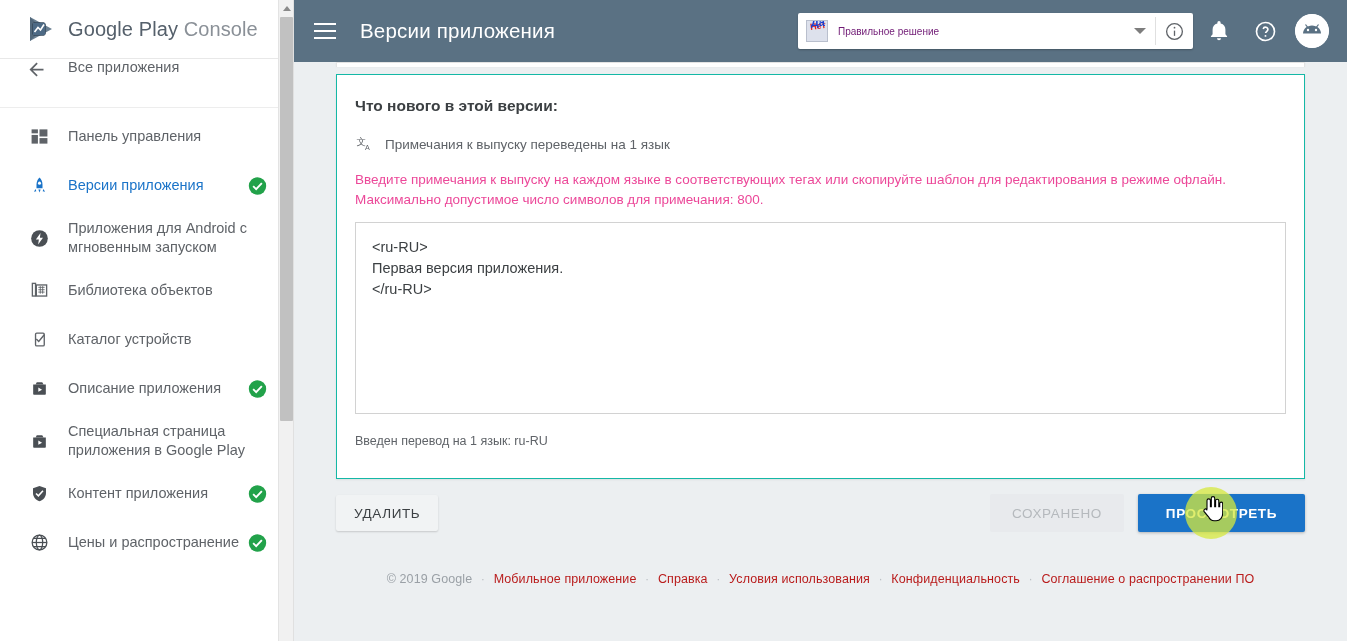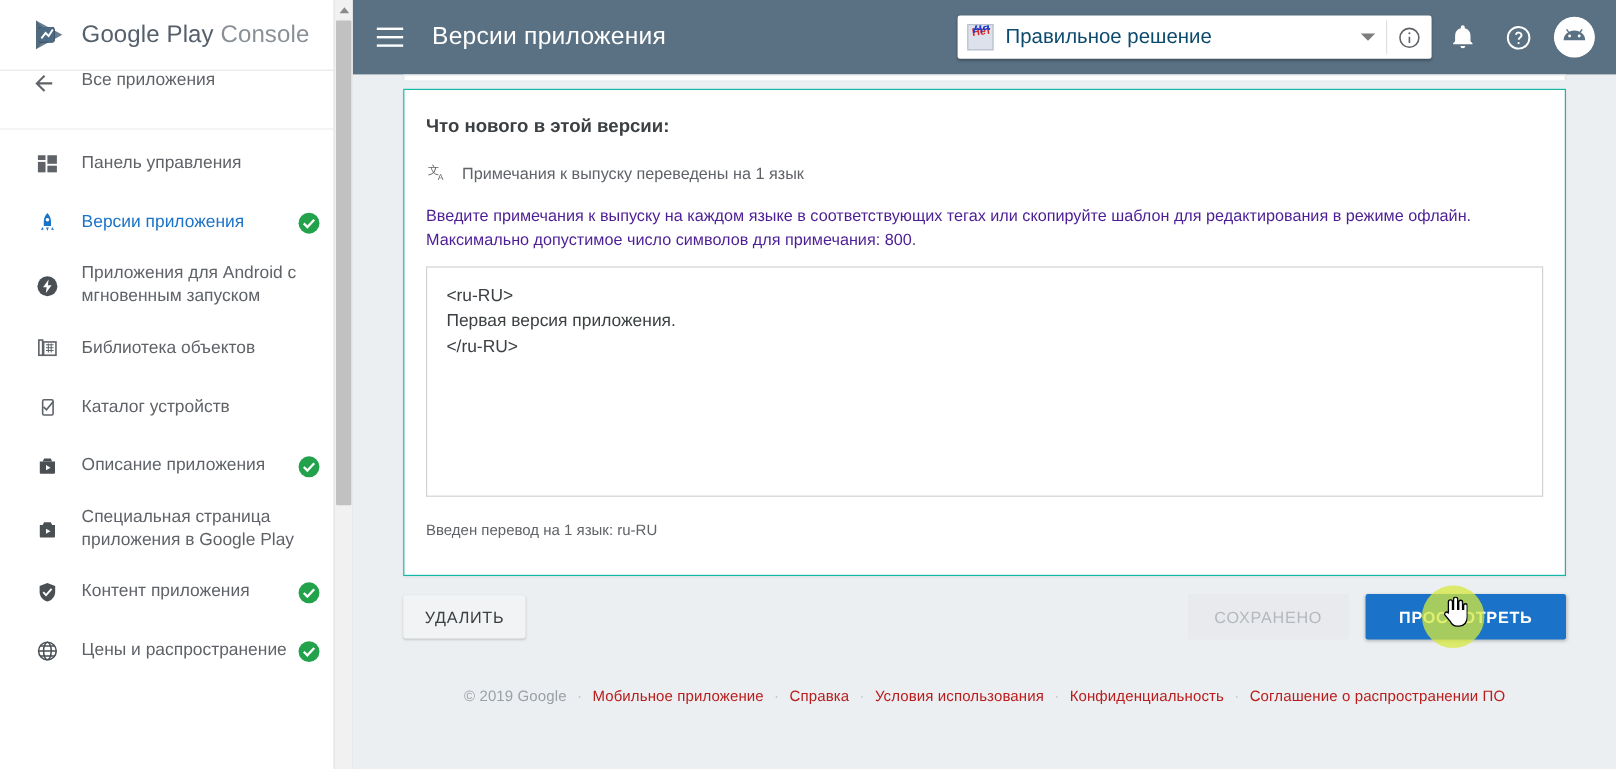--- a/index.html
+++ b/index.html
@@ -181,21 +181,21 @@
   .app-icon .t1 {
     font-size: 9px; font-weight: bold; color: #d22; line-height: 7px;
     position: absolute; top: 2px; left: 3px;
     transform: rotate(-8deg);
   }
   .app-icon .t2 {
     font-size: 11px; font-weight: bold; color: #1a3fcf; line-height: 9px;
     position: absolute; bottom: 14px; left: 4px;
   }
   .app-name {
-    font-size: 17px; color: #0c4a6e;
+    font-size: 10px; color: #701a75;
     flex: 1 1 auto;
     white-space: nowrap; overflow: hidden; text-overflow: ellipsis;
   }
   .caret {
     width: 0; height: 0;
     border-left: 6px solid transparent;
     border-right: 6px solid transparent;
     border-top: 6px solid #7d7d7d;
     margin-right: 9px;
   }
@@ -252,21 +252,21 @@
   }
   .trans-row {
     display: flex;
     align-items: center;
     margin-bottom: 16px;
   }
   .trans-row .ico { width: 22px; flex: 0 0 22px; margin-right: 8px; display:flex; align-items:center; }
   .trans-row .lbl { font-size: 13.5px; color: #5f6368; }
   .hint {
     font-size: 13.5px;
-    color: #4c1d95;
+    color: #ec4899;
     line-height: 20px;
     margin: 0 0 12px 0;
   }
   .notes-area {
     width: 100%;
     height: 192px;
     border: 1px solid #d2d2d2;
     padding: 14px 16px;
     font-family: "Liberation Sans", sans-serif;
     font-size: 14.5px;

